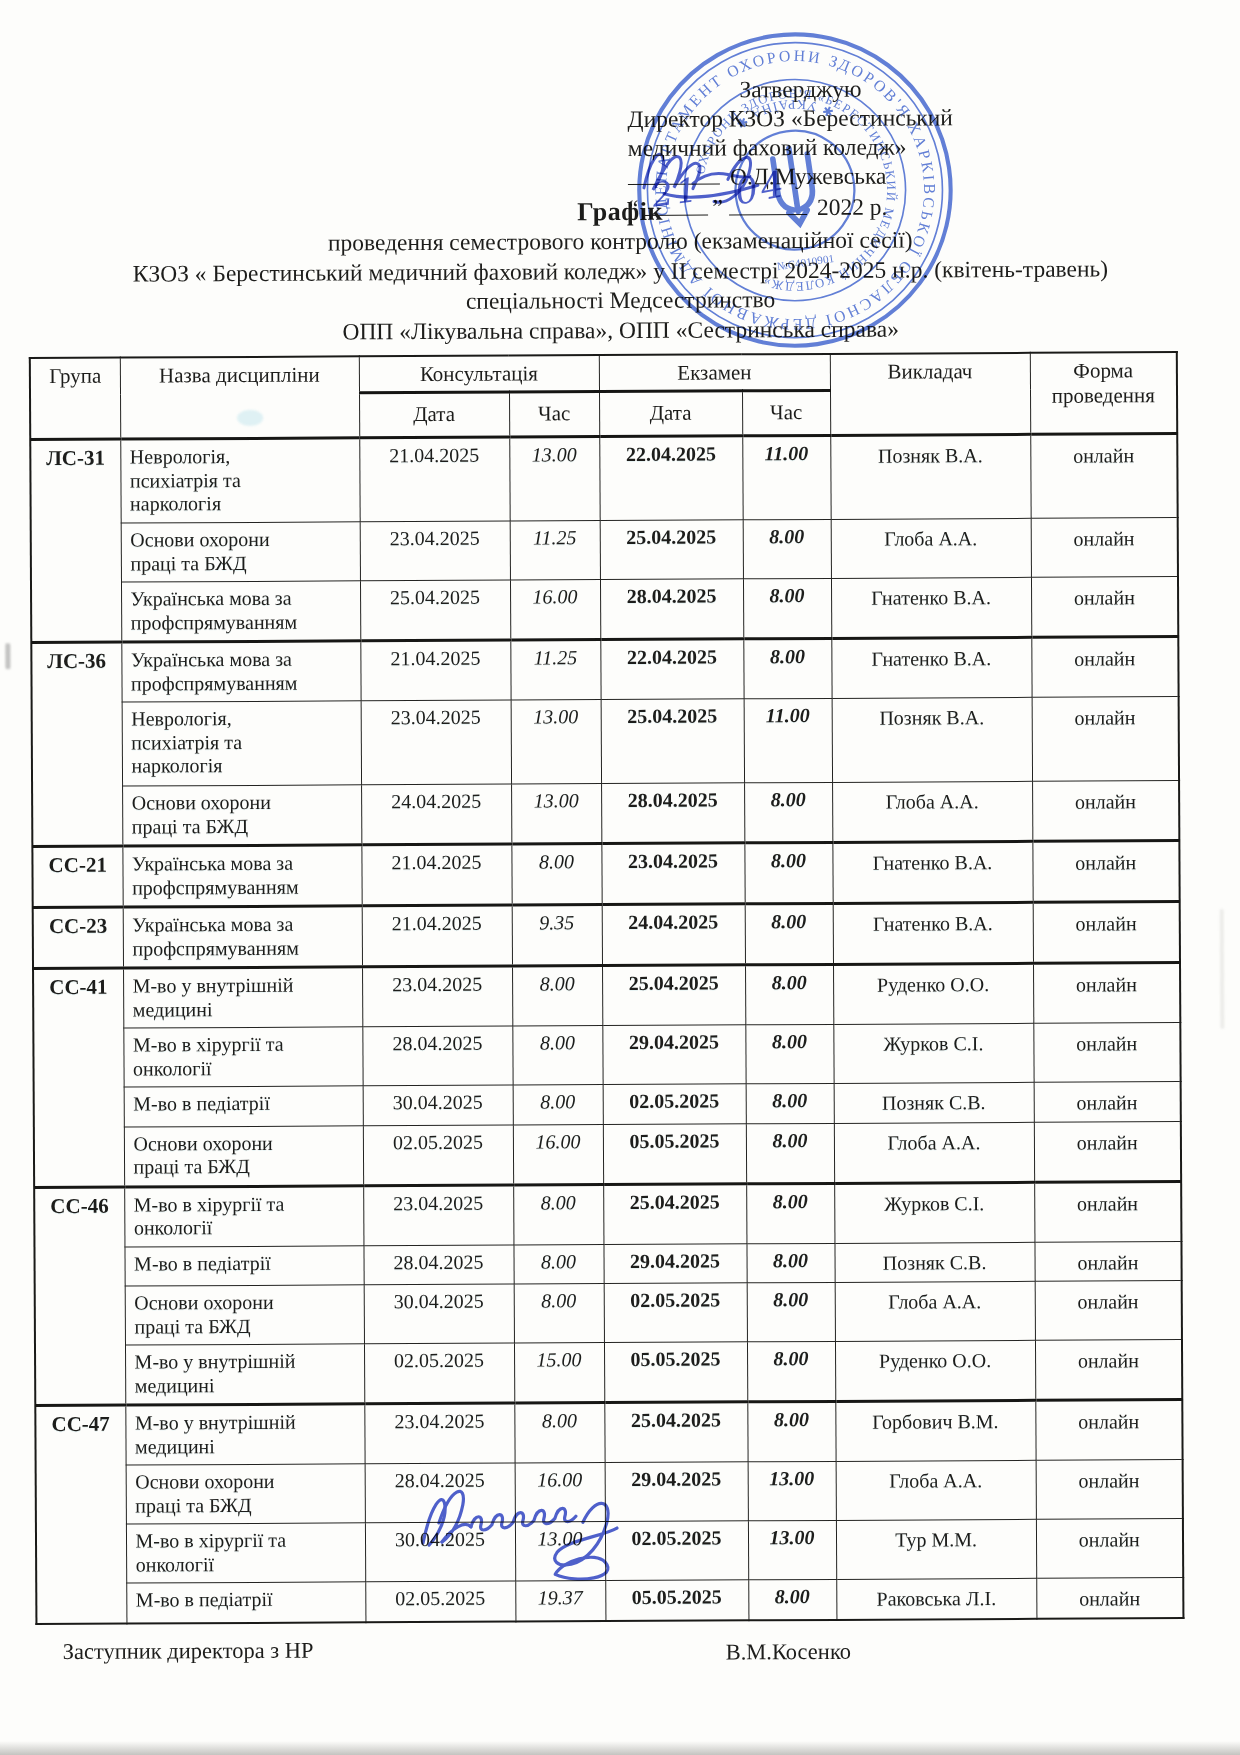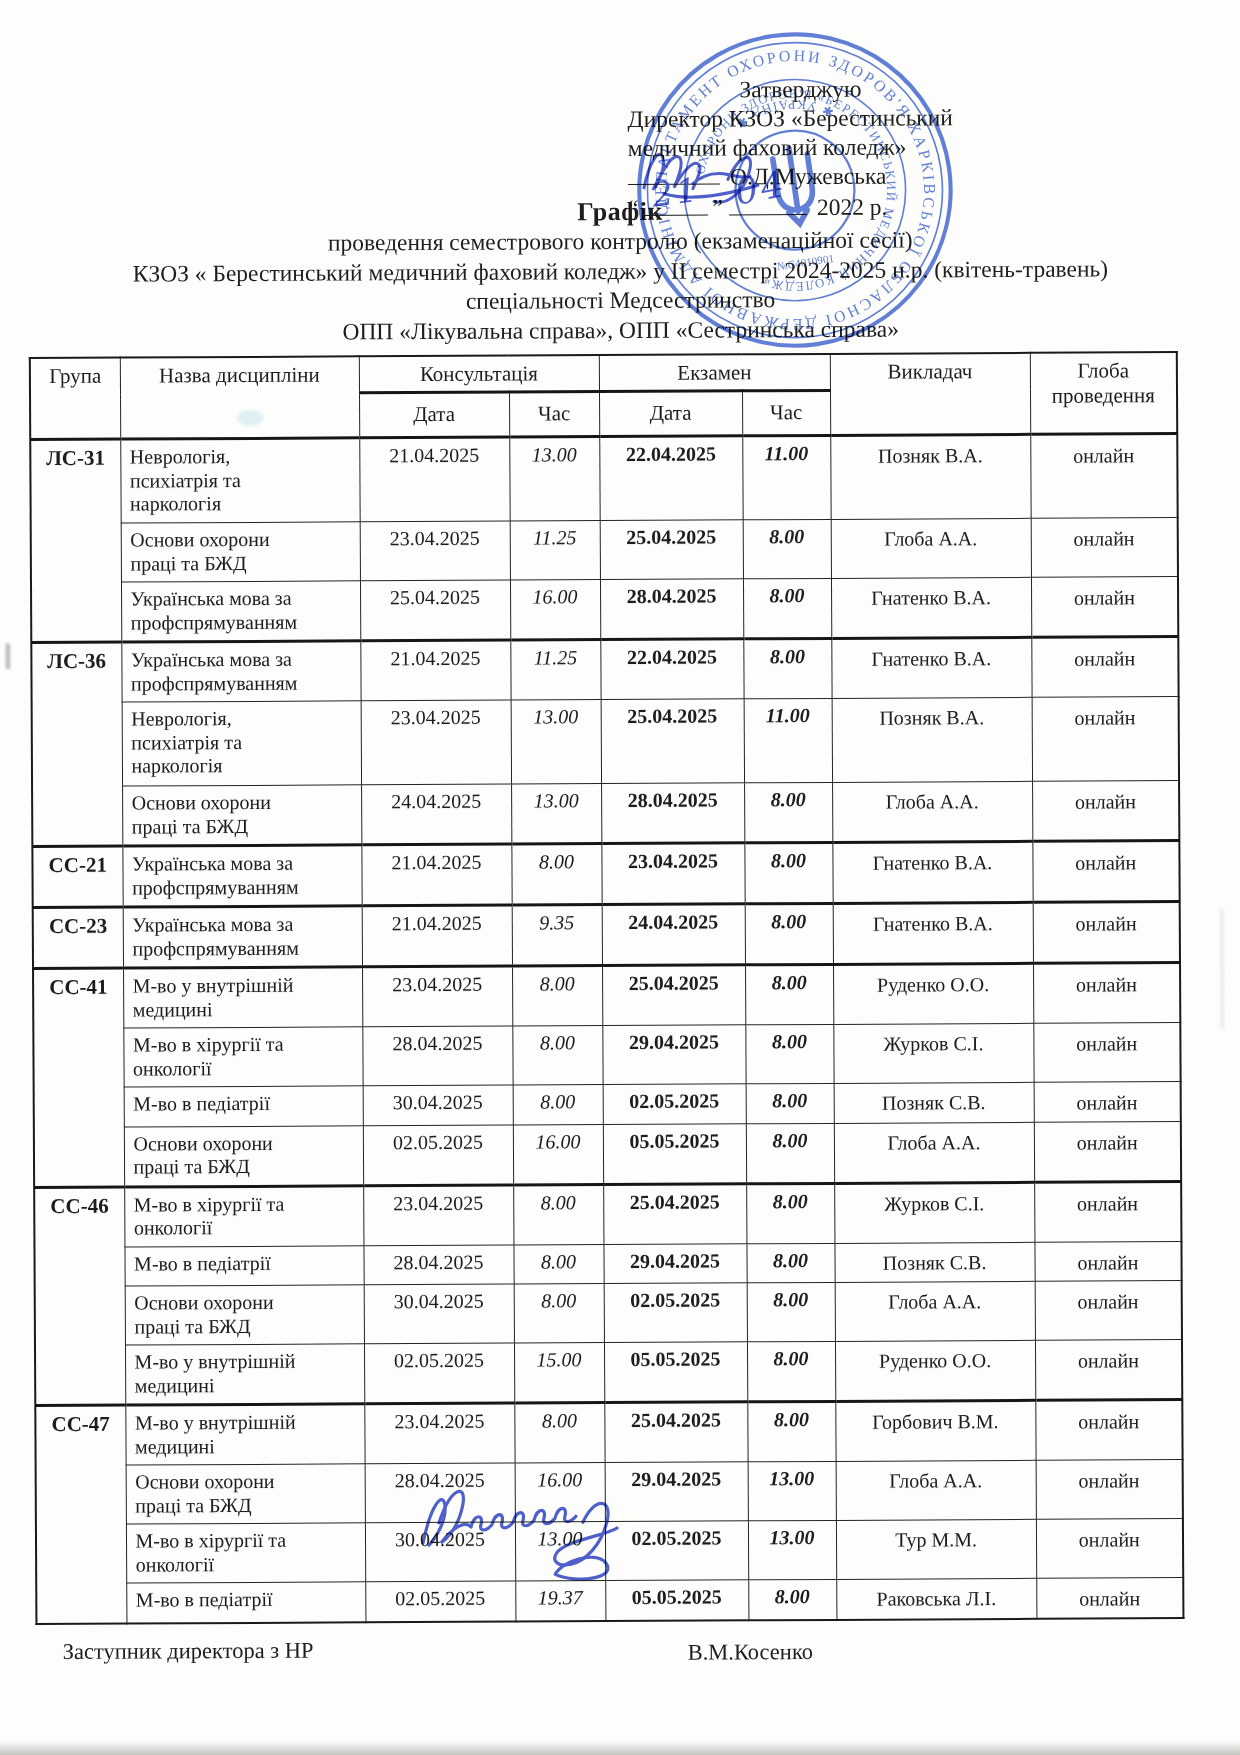--- a/index.html
+++ b/index.html
@@ -54,21 +54,21 @@
   td.exam-time-cell { font-weight:bold; font-style:italic; }
   td.teacher-cell { padding-top:8px; }
   td.form-cell { padding-top:9px;font-family:Liberation Serif, serif; }
   tr.r1 td { height:36px; }
   tr.r2 td { height:57px; }
   tr.r3 td { height:84px; }
 
   
   .footer { position:relative; margin-top:10px; height:50px; font-size:22.5px; z-index:2; }
   .footer .position { position:absolute; left:55px; top:4px; }
-  .footer .name { position:absolute; left:680px; top:8px; }
+  .footer .name { position:absolute; left:718px; top:8px; }
 
   
   .scan-bottom { position:absolute; left:0; bottom:0; width:100%; height:14px;
     background:linear-gradient(to bottom, rgba(125,125,120,0), rgba(125,125,120,0.45)); z-index:6; }
   .speck { position:absolute; border-radius:50%; filter:blur(1px); z-index:1; }
   .s1 { left:3px; top:640px; width:5px; height:26px; background:rgba(90,90,88,.35); border-radius:2px; }
   .s2 { left:236px; top:408px; width:26px; height:16px; background:rgba(90,190,215,.18); }
   .s3 { left:1216px; top:912px; width:4px; height:120px; background:rgba(140,140,135,.14); border-radius:2px; }
 </style>
 </head>
@@ -146,21 +146,21 @@
         <col class="c-teacher">
         <col class="c-form">
     </colgroup>
     <thead>
       <tr>
         <th rowspan="2">Група</th>
         <th rowspan="2">Назва дисципліни</th>
         <th colspan="2" class="hdr-span">Консультація</th>
         <th colspan="2" class="hdr-span">Екзамен</th>
         <th rowspan="2">Викладач</th>
-        <th rowspan="2">Глоба проведення</th>
+        <th rowspan="2">Форма проведення</th>
       </tr>
       <tr class="sub">
         <th>Дата</th>
         <th>Час</th>
         <th>Дата</th>
         <th>Час</th>
       </tr>
     </thead>
     <tbody>
         <tr class="r3 group-start">

